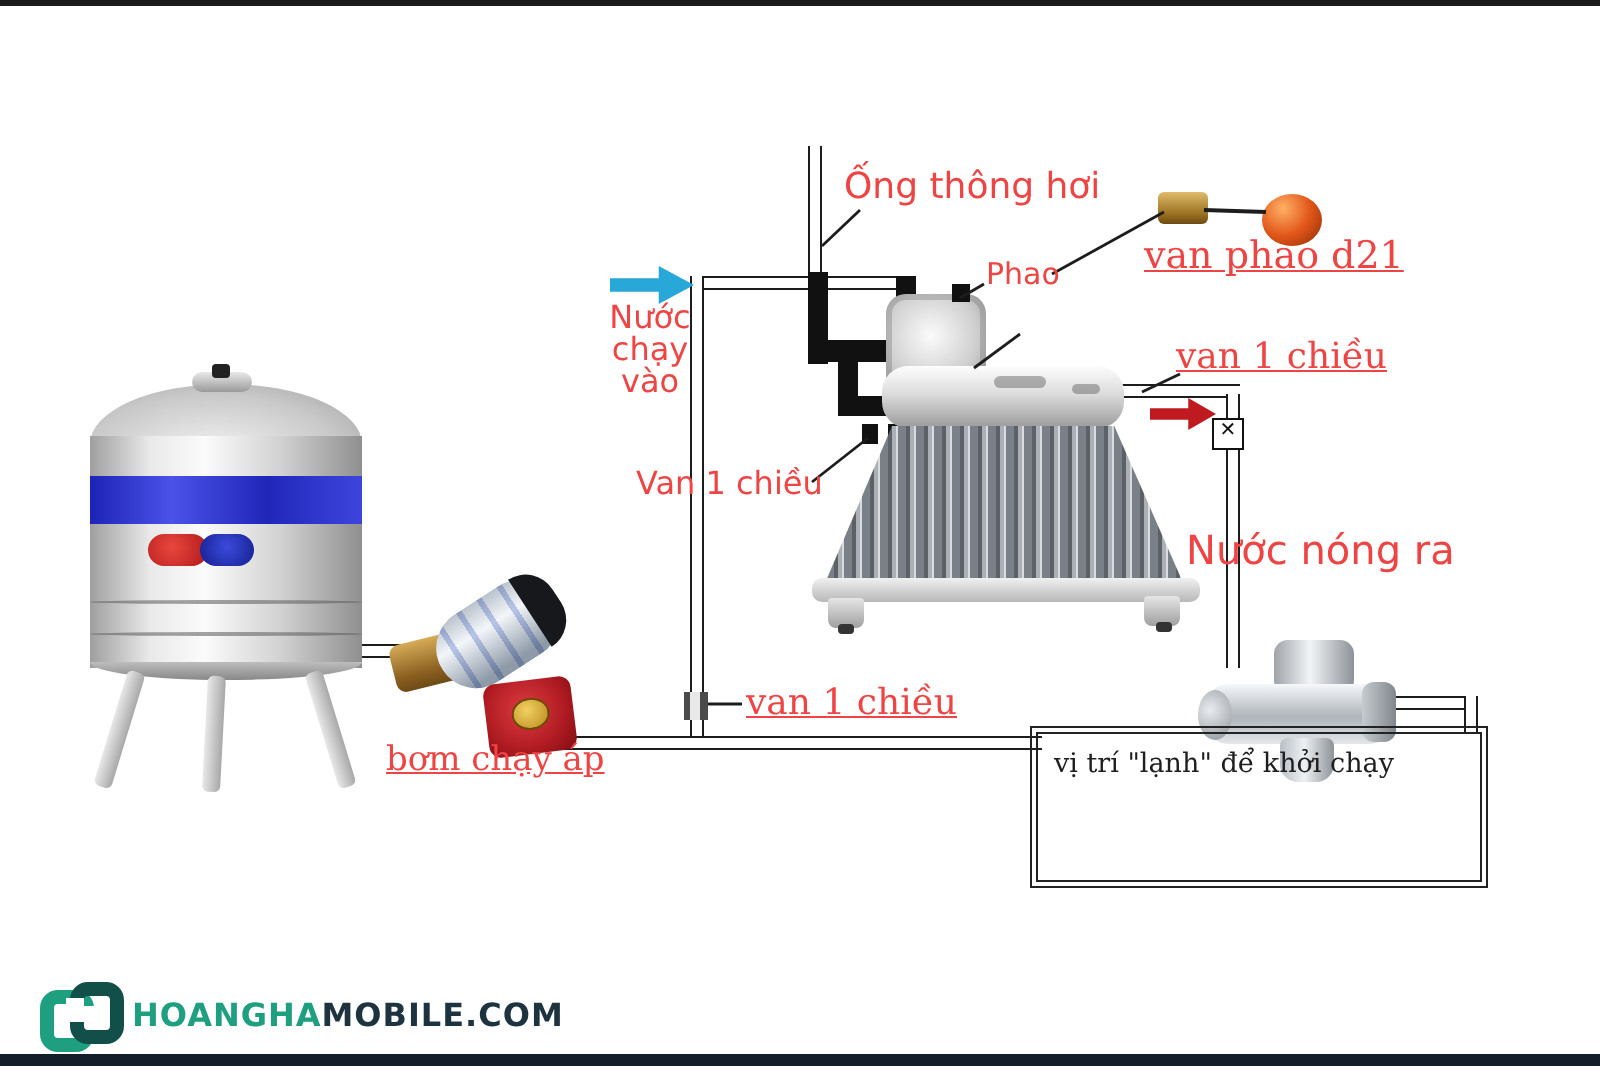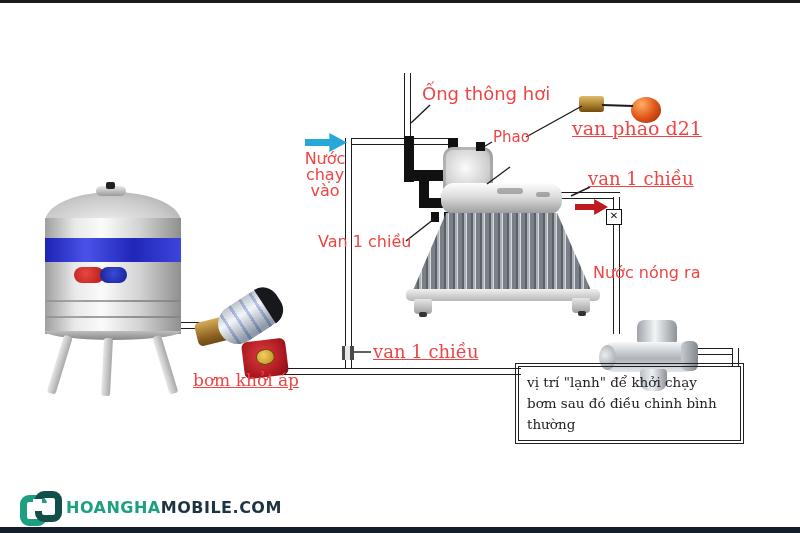--- a/index.html
+++ b/index.html
@@ -203,30 +203,29 @@
 
   <div class="lbl sans" style="left:493px;top:128px;font-size:15px;">Phao</div>
 
 
   <div class="lbl serif" style="left:572px;top:117px;font-size:19px;">van phao d21</div>
 
   <div class="lbl serif" style="left:588px;top:168px;font-size:18px;">van 1 chiều</div>
 
   <div class="lbl sans" style="left:318px;top:232px;font-size:16px;">Van 1 chiều</div>
 
-  <div class="lbl sans" style="left:593px;top:263px;font-size:16px;">Nước nóng ra</div>
+  <div class="lbl sans" style="left:593px;top:263px;font-size:20px;">Nước nóng ra</div>
 
   <div class="lbl serif" style="left:373px;top:341px;font-size:18px;">van 1 chiều</div>
 
-  <div class="lbl serif" style="left:193px;top:370px;font-size:17px;">bơm khởi áp</div>
+  <div class="lbl serif" style="left:193px;top:370px;font-size:17px;">bơm chạy áp</div>
 
   <div class="note-box">
     <div class="note-inner">
       <div class="note-line">vị trí "lạnh" để khởi chạy</div>
-      <div class="note-line">bơm sau đó điều chinh bình thường</div>
     </div>
   </div>
 
   <div class="logo">
     <div class="logo-c" style="left:0;top:6px;"></div>
     <div class="logo-cut" style="left:22px;top:14px;"></div>
     <div class="logo-c right" style="left:15px;top:2px;"></div>
     <div class="logo-cut" style="left:13px;top:10px;"></div>
     <div class="logo-text">
       <span class="brand1">HOANGHA</span><span class="brand2">MOBILE.COM</span>

